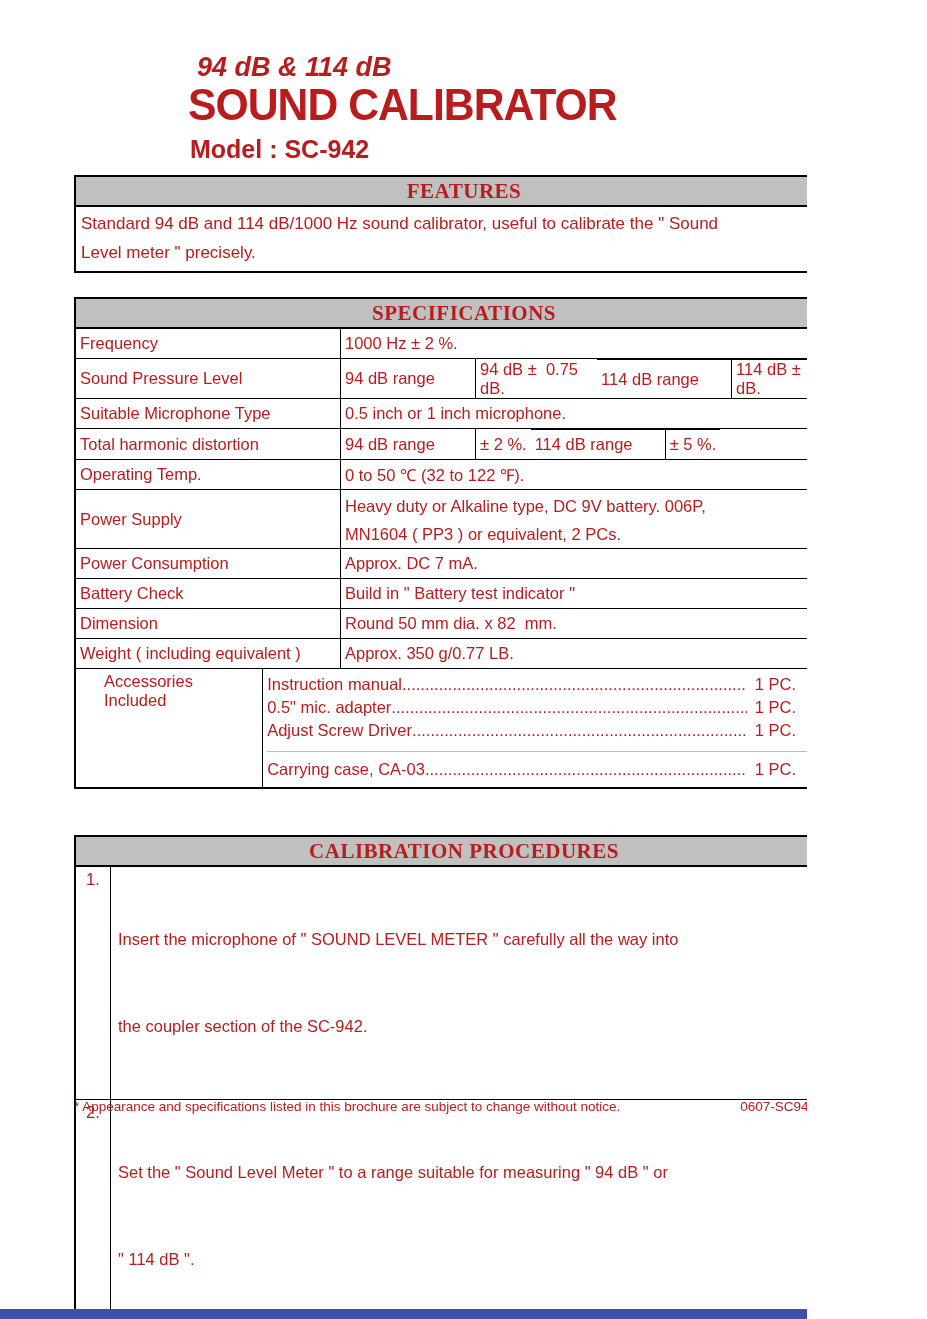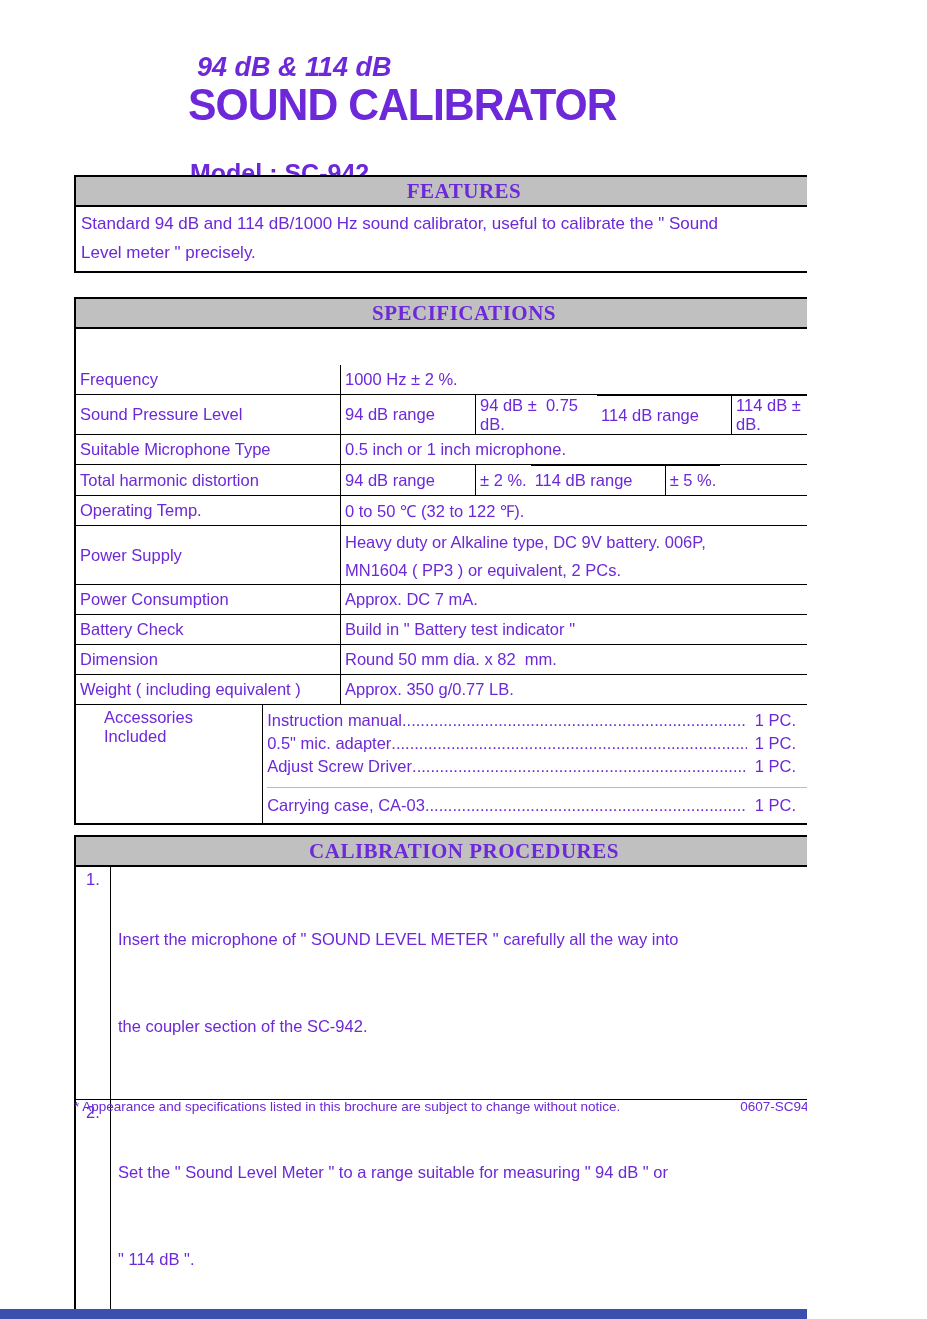--- a/index.html
+++ b/index.html
@@ -1,49 +1,49 @@
 <!DOCTYPE html>
 <html><head>
 <meta charset="utf-8">
 <style>
   html,body { margin:0; padding:0; background:#fff; }
   .page {
     position:relative; width:807px; height:1319px; background:#ffffff;
-    font-family:"Liberation Sans", sans-serif; color:#6d28d9; overflow:hidden;
+    font-family:"Liberation Sans", sans-serif; color:#b91c1c; overflow:hidden;
   }
   
   .subtitle {
     position:absolute; left:197px; top:52px;
     font-size:27px; font-weight:bold; font-style:italic; letter-spacing:0px;
   }
   .main-title {
     position:absolute; left:188px; top:80px;
     font-size:44px; font-weight:bold; letter-spacing:-1px; transform:scaleX(0.97);
     transform-origin:left;
   }
   .model {
     position:absolute; left:190px; top:135px;
-    font-size:25px; font-weight:bold;margin-top:24px;
+    font-size:25px; font-weight:bold;
   }
   
   .box {
     position:absolute; left:74px; width:780px; box-sizing:border-box;
     border:2px solid #000; background:#fff;
   }
   .box-header {
     background:#c0c0c0; border-bottom:2px solid #000; height:28px;
     display:flex; align-items:center; justify-content:center;
     font-family:"Liberation Serif", serif; font-weight:bold; font-size:21px;
     letter-spacing:0.5px;
   }
   
   .features-body { padding:2px 5px 4px 5px; font-size:17px; line-height:29px; white-space:pre-wrap; }
   
   .srow { display:flex; border-top:1px solid #000; min-height:29px; }
-  .srow.first { border-top:none;margin-top:36px; }
+  .srow.first { border-top:none; }
   .cell {
     box-sizing:border-box; padding:0 4px; font-size:16.5px;
     display:flex; align-items:center; white-space:pre-wrap;
   }
   .c1 { width:265px; border-right:1px solid #000; }
   .c2 { width:135px; border-right:1px solid #000; }
   .c3 { flex:1; }
   .group-right { flex:1; display:flex; flex-direction:row; }
   .sub { display:flex; min-height:29px; }
   .sub.bt { border-top:1px solid #000; }

